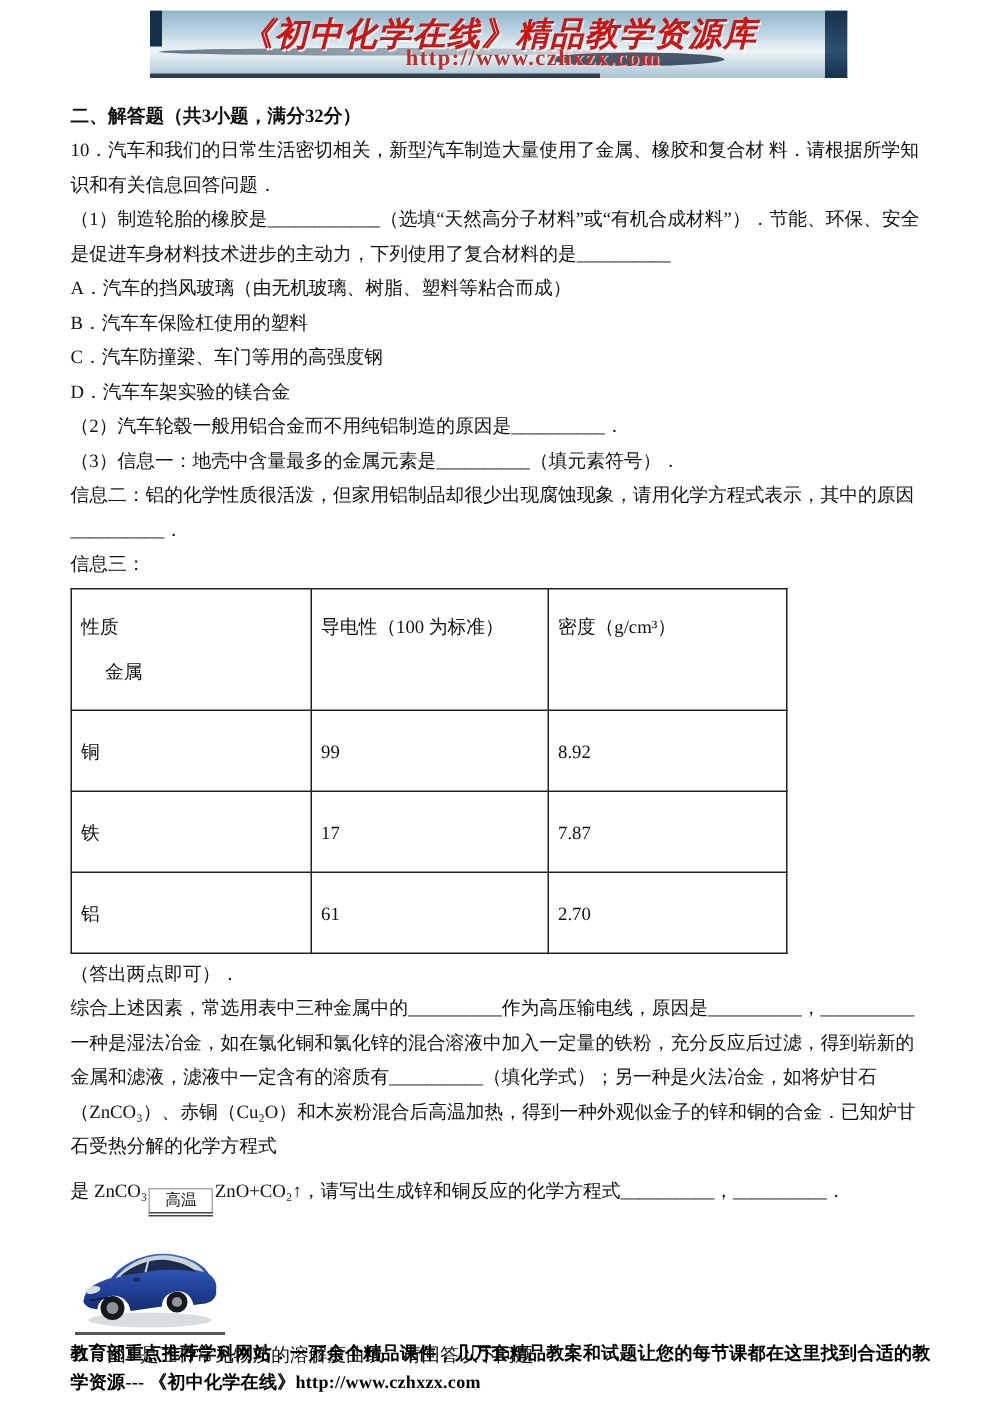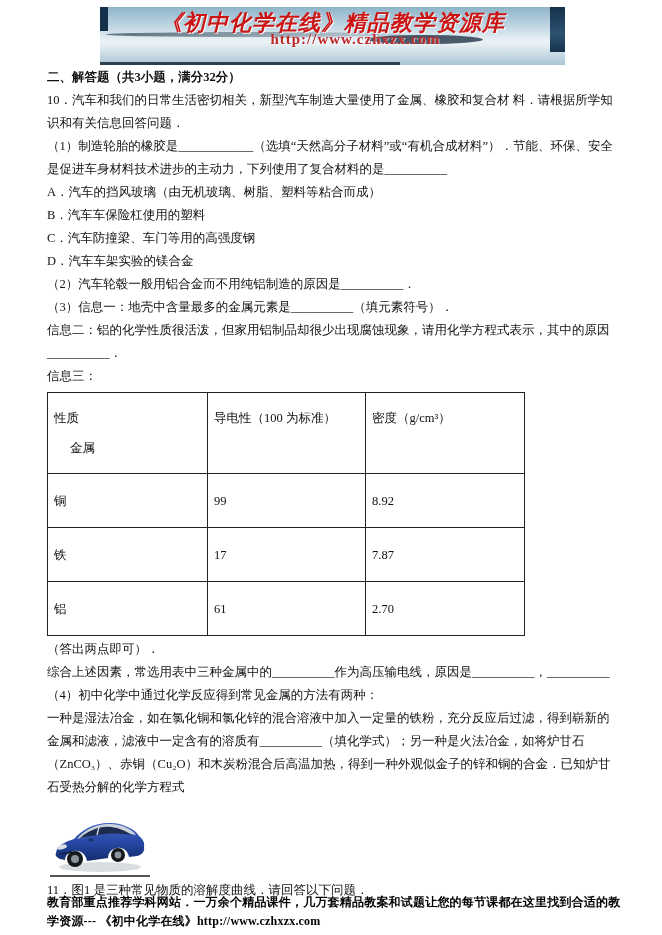--- a/index.html
+++ b/index.html
@@ -1,20 +1,20 @@
 <!DOCTYPE html>
 <html><head>
 <meta charset="utf-8">
 <style>
   html,body {margin:0; padding:0; background:#fff;}
   .page {position:relative; width:662px; height:935px; background:#ffffff; overflow:hidden;
          font-family:"Liberation Serif","DejaVu Serif",serif; color:#111;}
 
   
-  .banner {position:absolute; left:100px; top:7px; width:465px; height:58px;
+  .banner {position:absolute; left:100px; top:7px; width:465px; height:45px;
            background:linear-gradient(180deg,#8fb4c9 0%,#c2d8e4 35%,#edf3f6 60%,#cfdfe8 78%,#a9c4d3 100%);
            overflow:hidden;}
   .banner-bar-left  {position:absolute; left:0; top:0; width:8px; height:24px; background:#15304a;}
   .banner-bar-right {position:absolute; right:0; top:0; width:15px; height:45px;
                      background:linear-gradient(180deg,#16314b,#2c5270 60%,#16314b);}
   .banner-ink-1 {position:absolute; left:6px; top:25px; width:300px; height:5px;
                  background:linear-gradient(90deg, rgba(40,62,80,.7), rgba(40,62,80,.12)); border-radius:50%;}
   .banner-ink-2 {position:absolute; left:268px; top:28px; width:115px; height:9px;
                  background:rgba(28,48,66,.78); border-radius:45% 55% 50% 50%; transform:skewX(-25deg);}
   .banner-ink-3 {position:absolute; left:0; bottom:0; width:300px; height:3px; background:rgba(25,40,55,.85);}
@@ -110,23 +110,25 @@
       <tr>
         <td>铝</td>
         <td>61</td>
         <td>2.70</td>
       </tr>
     </tbody>
       </table>
 
     <p>（答出两点即可）．</p>
     <p>综合上述因素，常选用表中三种金属中的__________作为高压输电线，原因是__________，__________</p>
-    <p>（4）初中化学中通过化学反应得到常见金属的方法有两种：</p>
     <p>一种是湿法冶金，如在氯化铜和氯化锌的混合溶液中加入一定量的铁粉，充分反应后过滤，得到崭新的金属和滤液，滤液中一定含有的溶质有__________（填化学式）；另一种是火法冶金，如将炉甘石（ZnCO₃）、赤铜（Cu₂O）和木炭粉混合后高温加热，得到一种外观似金子的锌和铜的合金．已知炉甘石受热分解的化学方程式</p>
 
+    <p class="eq-line">
+      <span>是 ZnCO₃</span><span class="eq-cond"><span class="eq-cond-label">高温</span></span><span>ZnO+CO₂↑，请写出生成锌和铜反应的化学方程式__________，__________．</span>
+    </p>
 
     <div class="car-figure">
       <svg width="100" height="66" viewBox="0 0 100 66" xmlns="http://www.w3.org/2000/svg">
         <defs>
           <linearGradient id="bodyBlue" x1="0" y1="0" x2="0" y2="1">
             <stop offset="0" stop-color="#3f63c6"></stop>
             <stop offset="0.55" stop-color="#2446a0"></stop>
             <stop offset="1" stop-color="#142c6e"></stop>
           </linearGradient>
         </defs>

